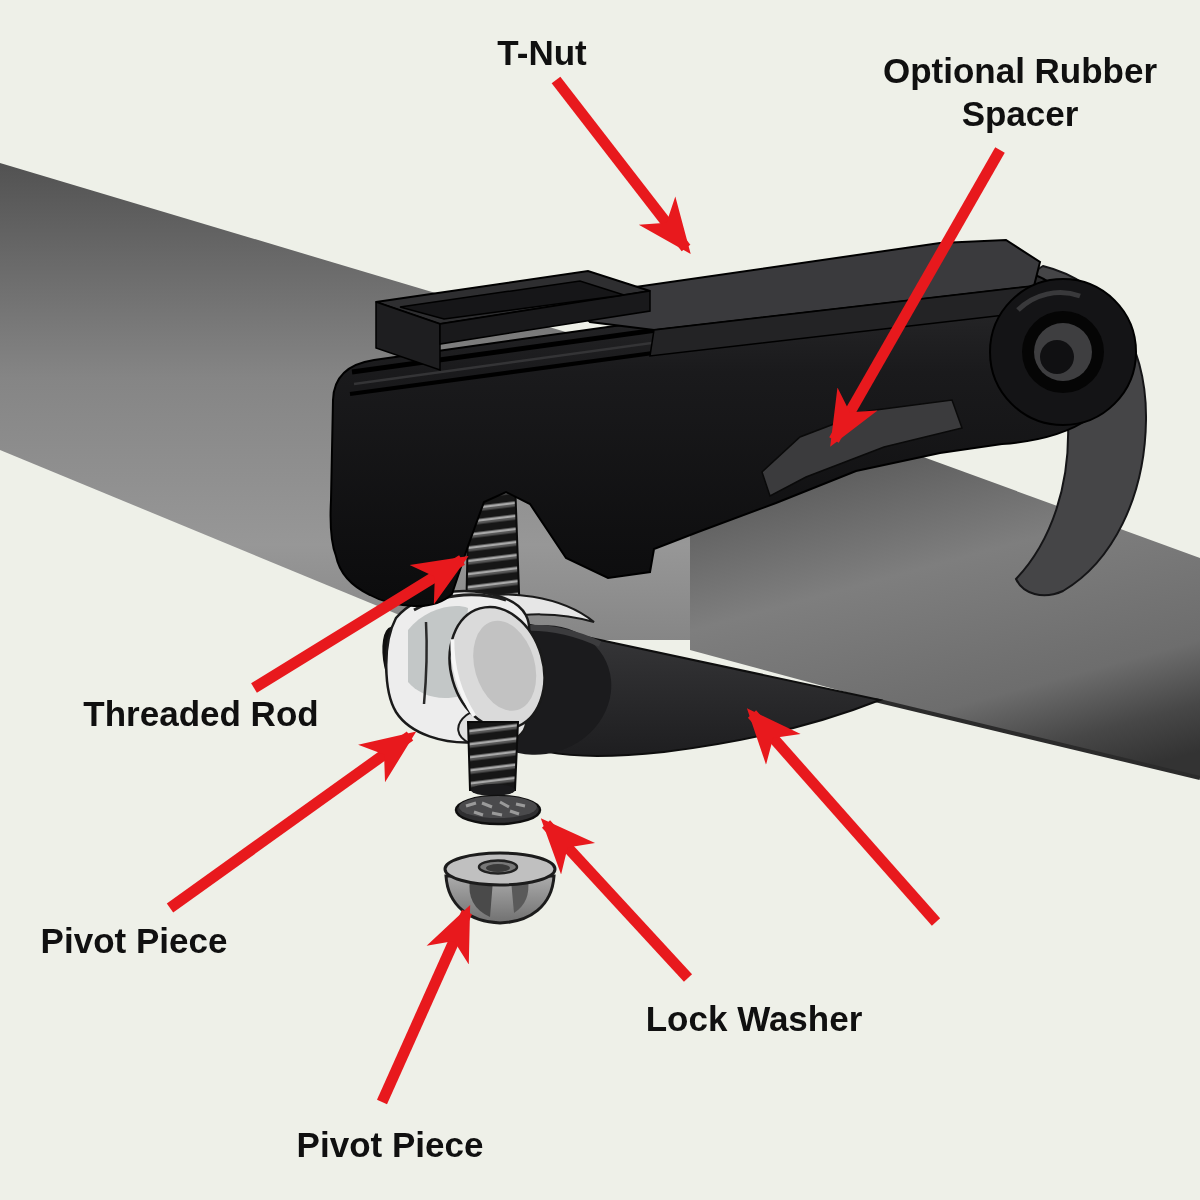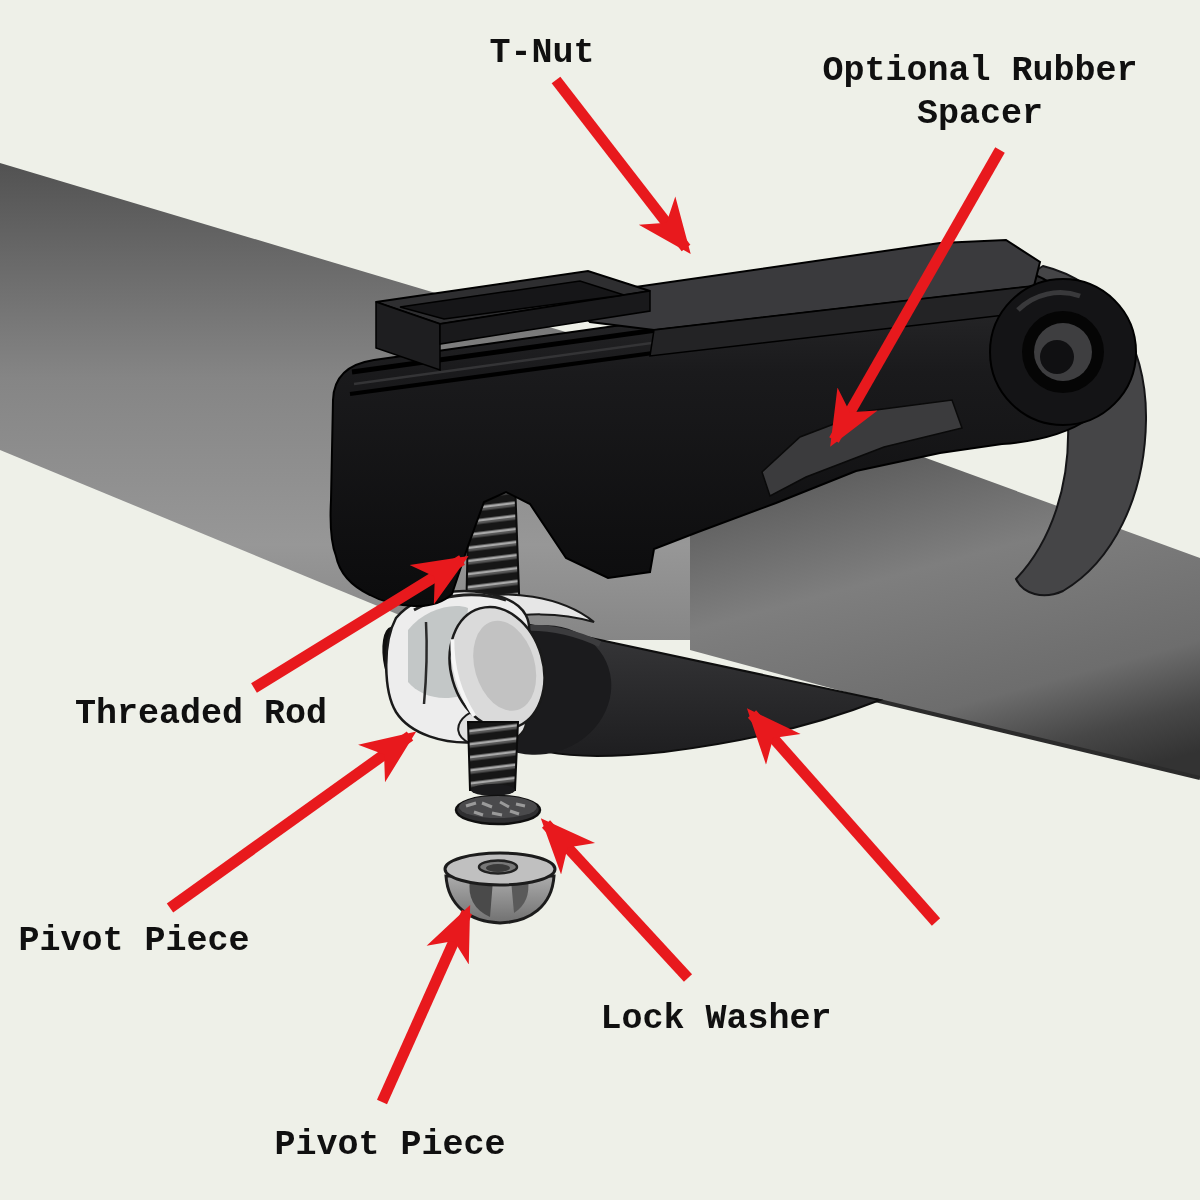--- a/index.html
+++ b/index.html
@@ -1,21 +1,21 @@
 <!DOCTYPE html>
 <html><head>
 <meta charset="utf-8">
 <style>
   html,body{margin:0;padding:0;}
   .stage{
     position:relative;
     width:1200px;height:1200px;
     background:#eef0e8;
     overflow:hidden;
-    font-family:Liberation Mono, monospace;
+    font-family:Liberation Sans, sans-serif;
   }
   .stage svg{position:absolute;left:0;top:0;}
   .label{
     position:absolute;
     transform:translateX(-50%);
     font-weight:bold;
     font-size:35px;
     line-height:1.22;
     color:#101010;
     text-align:center;
@@ -161,19 +161,19 @@
         <line x1="1000" y1="150" x2="834" y2="440" stroke="#e8191d" stroke-width="11" marker-end="url(#ah)"></line>
         <line x1="254" y1="688" x2="462" y2="560" stroke="#e8191d" stroke-width="11" marker-end="url(#ah)"></line>
         <line x1="170" y1="908" x2="410" y2="736" stroke="#e8191d" stroke-width="11" marker-end="url(#ah)"></line>
         <line x1="936" y1="922" x2="752" y2="714" stroke="#e8191d" stroke-width="11" marker-end="url(#ah)"></line>
         <line x1="688" y1="978" x2="546" y2="824" stroke="#e8191d" stroke-width="11" marker-end="url(#ah)"></line>
         <line x1="382" y1="1102" x2="467" y2="912" stroke="#e8191d" stroke-width="11" marker-end="url(#ah)"></line>
       </g>
 </svg>
 
 <div class="label" style="left: 542px; top: 32px; color: rgb(16, 16, 16); font-size: 35px;">T-Nut</div>
-<div class="label wrap" style="left: 980px; top: 50px; width: 340px; color: rgb(16, 16, 16); font-size: 35px;">Optional Rubber Spacer</div>
+<div class="label wrap" style="left: 1020px; top: 50px; width: 340px; color: rgb(16, 16, 16); font-size: 35px;">Optional Rubber Spacer</div>
 <div class="label" style="left: 201px; top: 693px; color: rgb(16, 16, 16); font-size: 35px;">Threaded Rod</div>
 <div class="label" style="left: 134px; top: 920px; color: rgb(16, 16, 16); font-size: 35px;">Pivot Piece</div>
-<div class="label" style="left: 716px; top: 998px; color: rgb(16, 16, 16); font-size: 35px;">Lock Washer</div>
+<div class="label" style="left: 754px; top: 998px; color: rgb(16, 16, 16); font-size: 35px;">Lock Washer</div>
 <div class="label" style="left: 390px; top: 1124px; color: rgb(16, 16, 16); font-size: 35px;">Pivot Piece</div>
 
 </div>
 
 </body></html>

